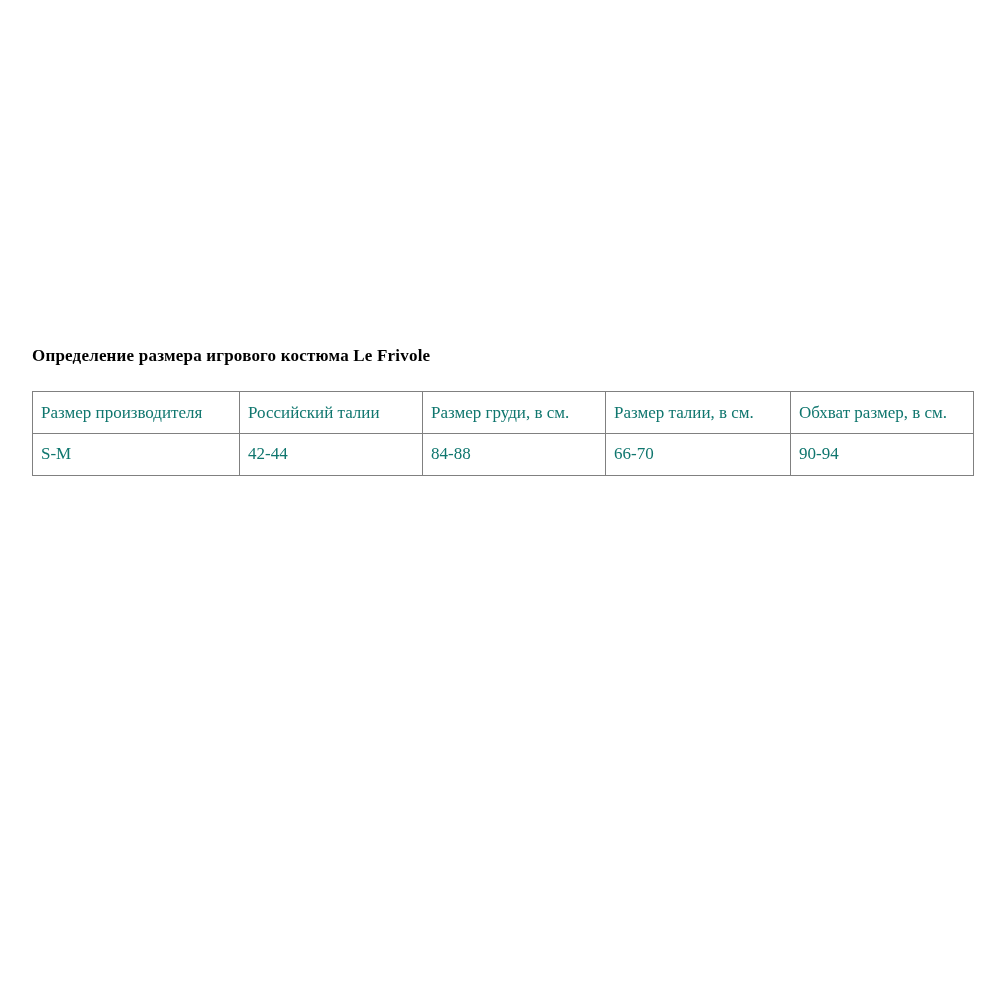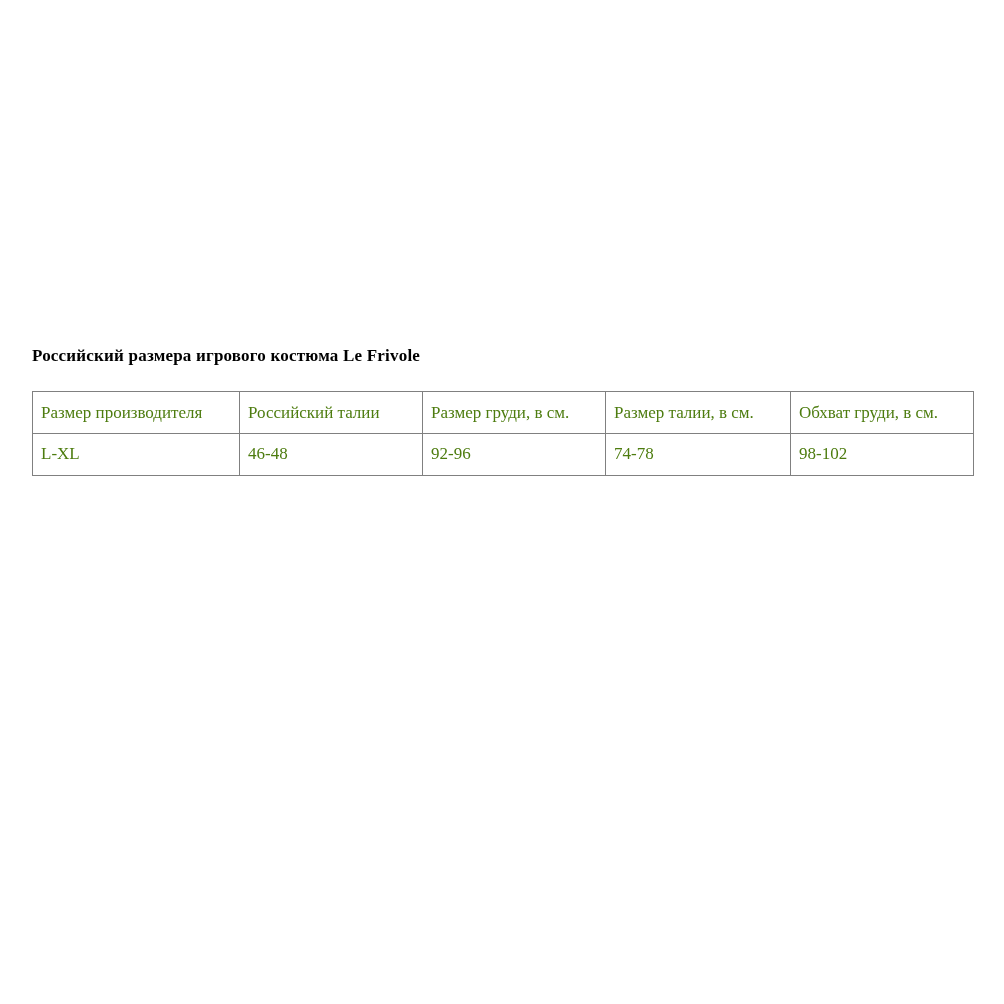--- a/index.html
+++ b/index.html
@@ -25,59 +25,59 @@
   }
   table.size-table {
     border-collapse: collapse;
     table-layout: fixed;
     width: 941px;
   }
   table.size-table td, table.size-table th {
     border: 1px solid #808080;
     font-size: 17px;
     font-weight: normal;
-    color: #4d7c0f;
+    color: #0f766e;
     text-align: left;
     vertical-align: top;
     height: 42px;
     padding: 9px 4px 0 8px;
     line-height: 22px;
     white-space: nowrap;
     overflow: hidden;
   }
   table.size-table thead th {
     padding-top: 10px;
   }
 </style>
 </head>
 <body>
 
 <div class="content">
-  <div class="doc-title">Российский размера игрового костюма Le Frivole</div>
+  <div class="doc-title">Определение размера игрового костюма Le Frivole</div>
 
   <table class="size-table">
     <colgroup>
       <col style="width:207px">
       <col style="width:183px">
       <col style="width:183px">
       <col style="width:185px">
       <col style="width:183px">
     </colgroup>
     <thead>
         <tr>
           <th>Размер производителя</th>
           <th>Российский талии</th>
           <th>Размер груди, в см.</th>
           <th>Размер талии, в см.</th>
-          <th>Обхват груди, в см.</th>
+          <th>Обхват размер, в см.</th>
         </tr>
       </thead>
     <tbody>
         <tr>
-          <td>L-XL</td>
-          <td>46-48</td>
-          <td>92-96</td>
-          <td>74-78</td>
-          <td>98-102</td>
+          <td>S-M</td>
+          <td>42-44</td>
+          <td>84-88</td>
+          <td>66-70</td>
+          <td>90-94</td>
         </tr>
       </tbody>
   </table>
 </div>
 
 </body></html>

